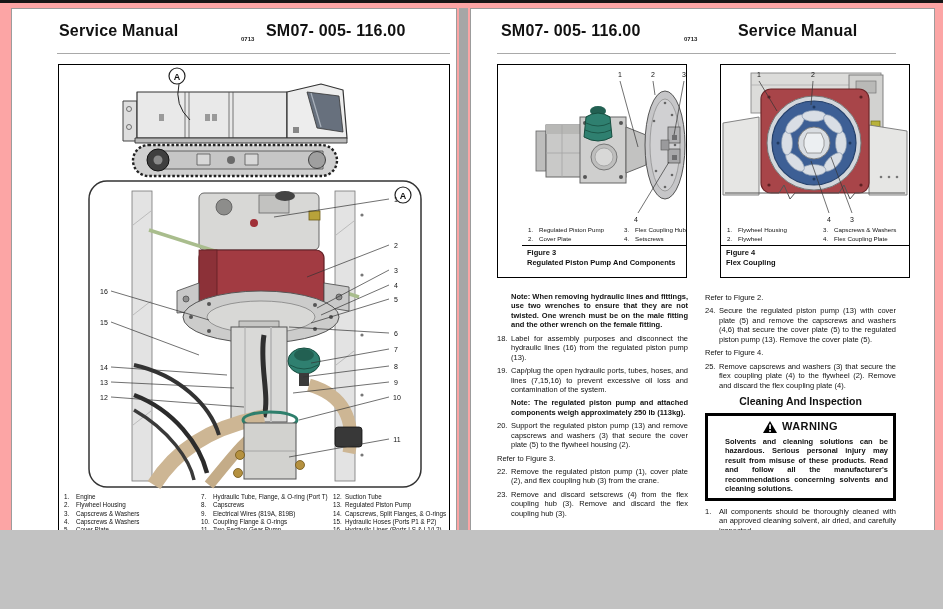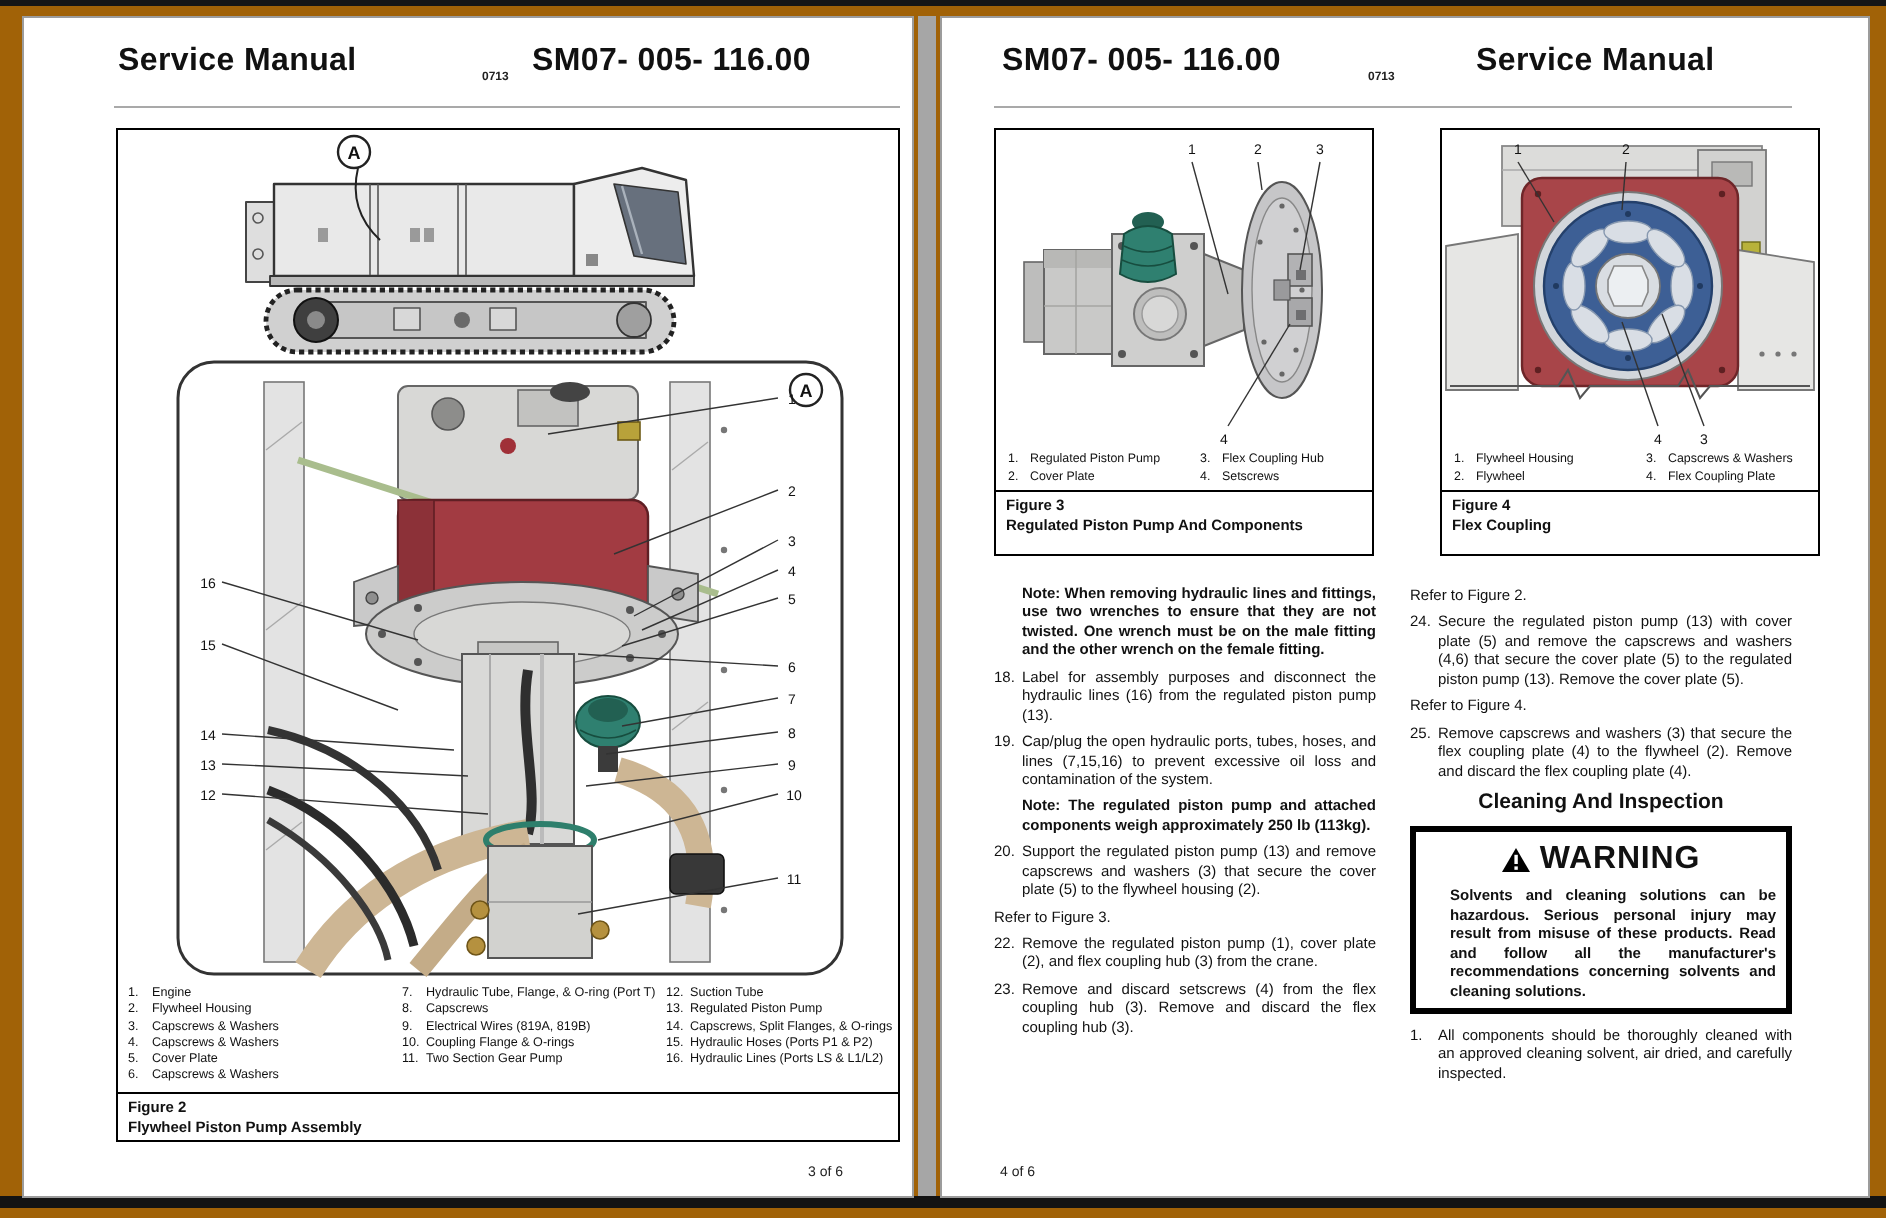--- a/index.html
+++ b/index.html
@@ -1,54 +1,54 @@
 <!DOCTYPE html>
 <html><head>
 <meta charset="utf-8">
 <style>
   html,body{margin:0;padding:0;background:#c2c2c2;}
   *{box-sizing:border-box;}
-  .screen{position:relative;width:943px;height:609px;background:#a16207;overflow:hidden;
+  .screen{position:relative;width:943px;height:530px;background:#fca5a5;overflow:hidden;
           font-family:"Liberation Sans",sans-serif;color:#111;}
   .edge-top{position:absolute;left:0;top:0;width:943px;height:3px;background:#161616;}
   .edge-bottom{position:absolute;left:0;top:598px;width:943px;height:6px;background:#131313;}
   .gutter-shade{position:absolute;left:459px;top:8px;width:9px;height:590px;background:#a6a6a6;}
 
   .page{position:absolute;top:8px;height:591px;background:#ffffff;border:1px solid #9c9c9c;}
   .page-left{left:11px;width:446px;}
   .page-right{left:470px;width:465px;}
 
   .hdr{position:absolute;font-weight:bold;font-size:16px;letter-spacing:.2px;white-space:nowrap;}
   .rev{position:absolute;font-size:6px;font-weight:bold;color:#222;}
   .hdr-rule{position:absolute;height:1px;background:#a9a9a9;}
 
   .figbox{position:absolute;border:1px solid #000;background:#fff;}
   .fig2{left:46px;top:55px;width:392px;height:507px;}
   .fig-small{width:190px;height:214px;top:55px;}
-  .fig3{left:26px;}
+  .fig3{left:26px;padding-left:24px;}
   .fig4{left:249px;}
   svg{display:block;}
 
   .parts{display:grid;grid-template-columns:137px 132px 115px;padding:2px 3px 3px 5px;}
   .pl-row{display:grid;grid-template-columns:12px 1fr;font-size:6.3px;line-height:1.32;}
   .pl-n{font-weight:normal;}
   .caption{border-top:1px solid #000;padding:2px 5px 3px;font-weight:bold;font-size:7.5px;line-height:1.3;}
 
   .lblgrid{display:grid;grid-template-columns:96px 86px;padding:1px 2px 2px 6px;}
   .lbl-row{display:grid;grid-template-columns:11px 1fr;font-size:6.2px;line-height:1.4;}
 
   .col{position:absolute;top:283px;width:191px;font-size:7.5px;line-height:1.26;text-align:justify;}
   .col1{left:26px;} .col2{left:234px;}
   .note{font-weight:bold;margin:0 0 4px 14px;}
   .step{display:grid;grid-template-columns:14px 1fr;margin-bottom:4px;}
   .refer{margin:1px 0 4px 0;text-align:left;}
   .sec-head{font-weight:bold;font-size:10.5px;margin:5px 0 5px;text-align:center;}
   .warnbox{border:3px solid #000;padding:2px 5px 4px;margin:0 0 6px;}
   .warn-title{display:flex;align-items:center;justify-content:center;gap:5px;margin:2px 0 3px;}
-  .warn-word{font-weight:bold;font-size:16px;letter-spacing:.4px;}
+  .warn-word{font-weight:bold;font-size:11px;letter-spacing:.4px;}
   .warn-text{font-weight:bold;margin-left:12px;}
   .footer{position:absolute;font-size:7px;color:#222;}
 </style>
 </head>
 <body>
 
 <div class="screen">
   <div class="edge-top"></div>
   <div class="edge-bottom"></div>
   <div class="gutter-shade"></div>

